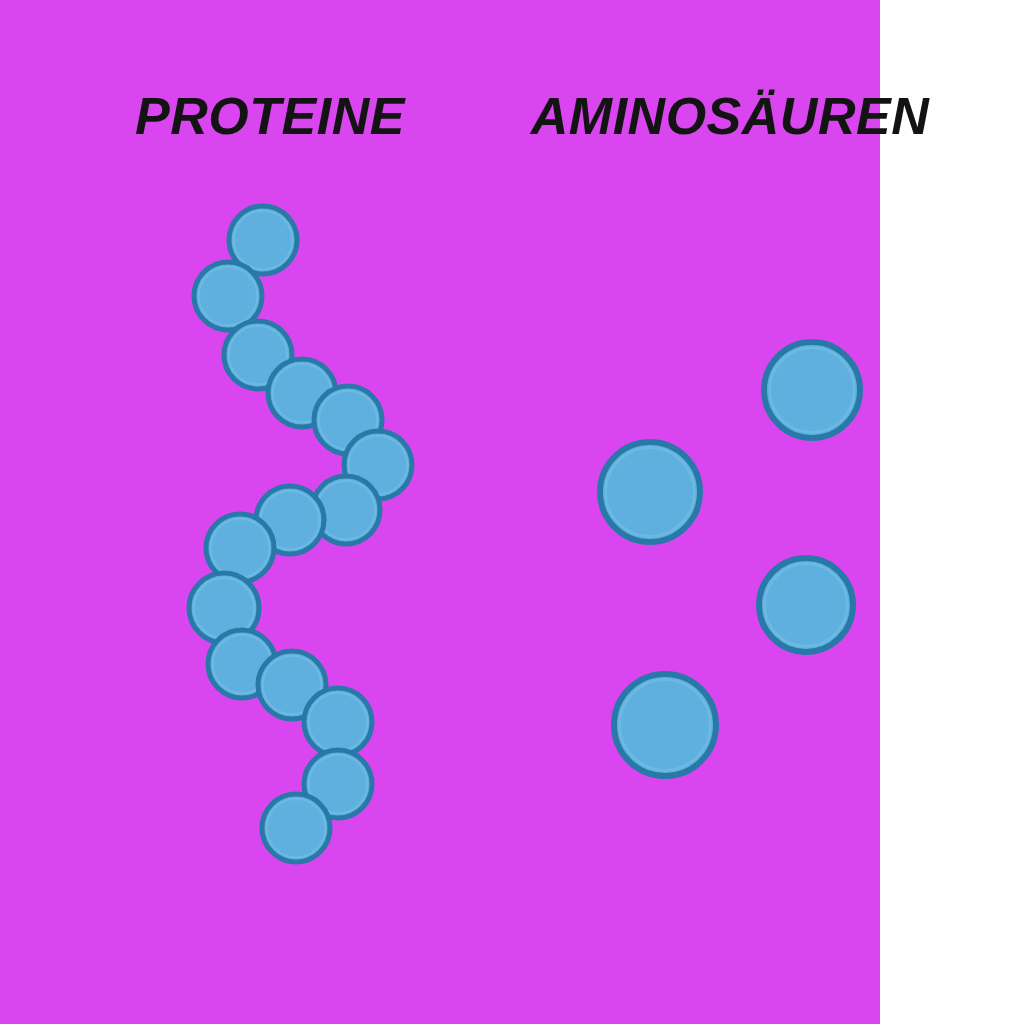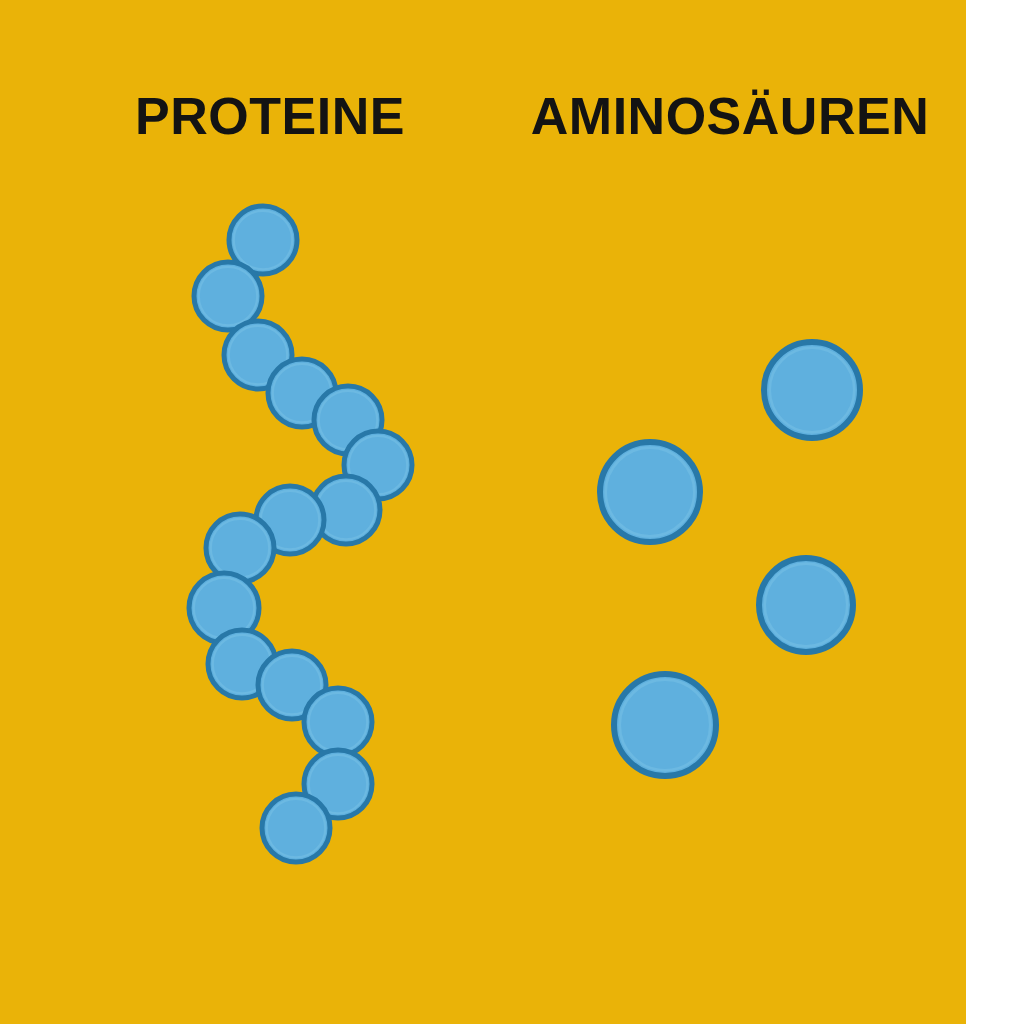--- a/index.html
+++ b/index.html
@@ -8,23 +8,24 @@
     padding: 0;
   }
   body {
     width: 1024px;
     height: 1024px;
     overflow: hidden;
     font-family: "Liberation Sans", sans-serif;
   }
   #canvas {
     position: relative;
-    width: 966px;
+    width: 880px;
     height: 1024px;
-    background: #eab308;
+    background: #d946ef;
+    font-style: italic;
   }
   .panel-title {
     position: absolute;
     margin: 0;
     font-family: "Liberation Sans", sans-serif;
     font-weight: bold;
     font-size: 52px;
     letter-spacing: 0.5px;
     color: #131313;
     white-space: nowrap;

